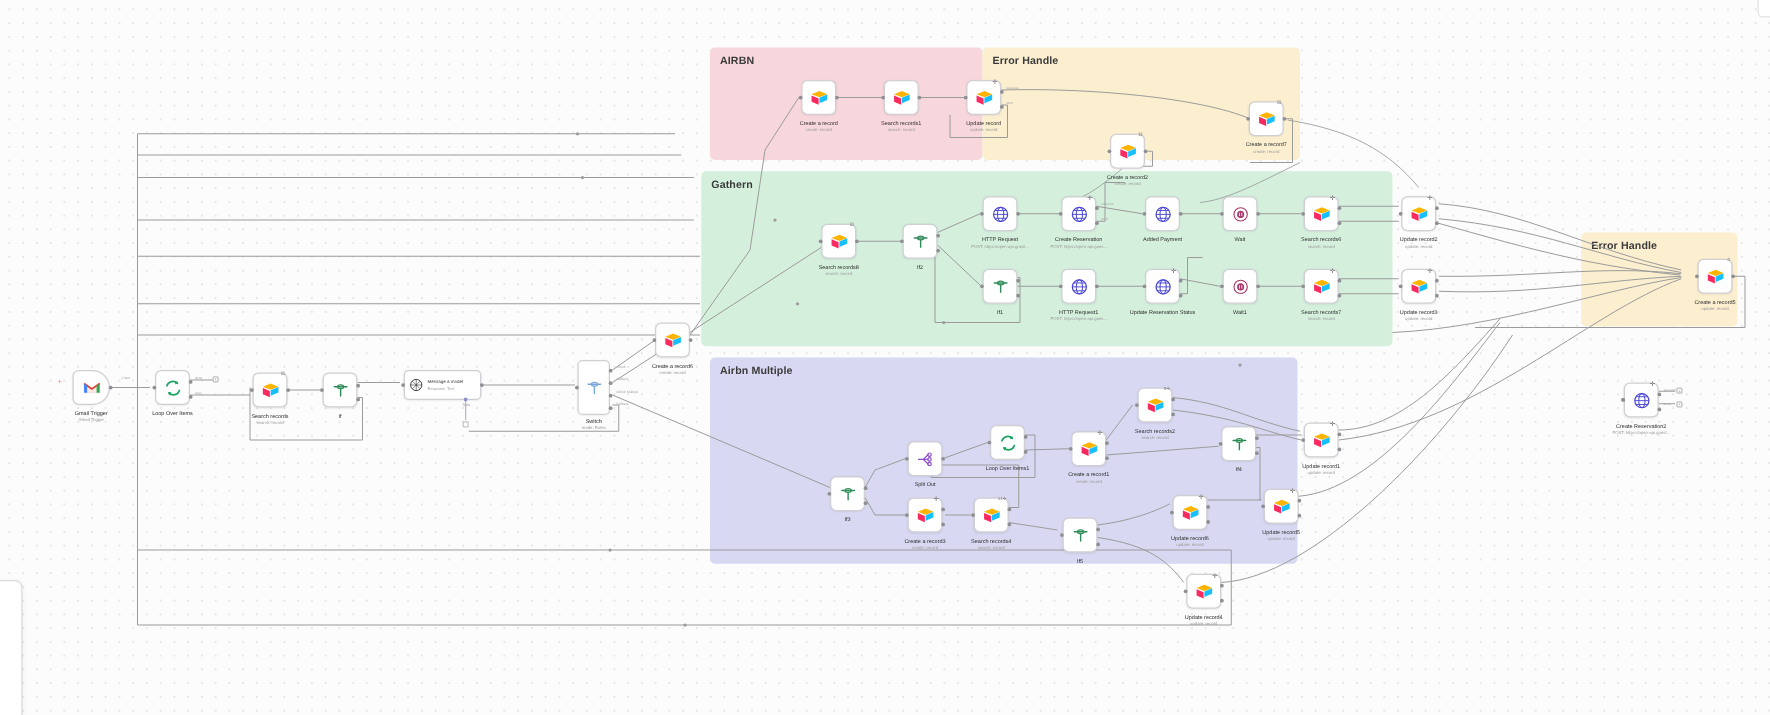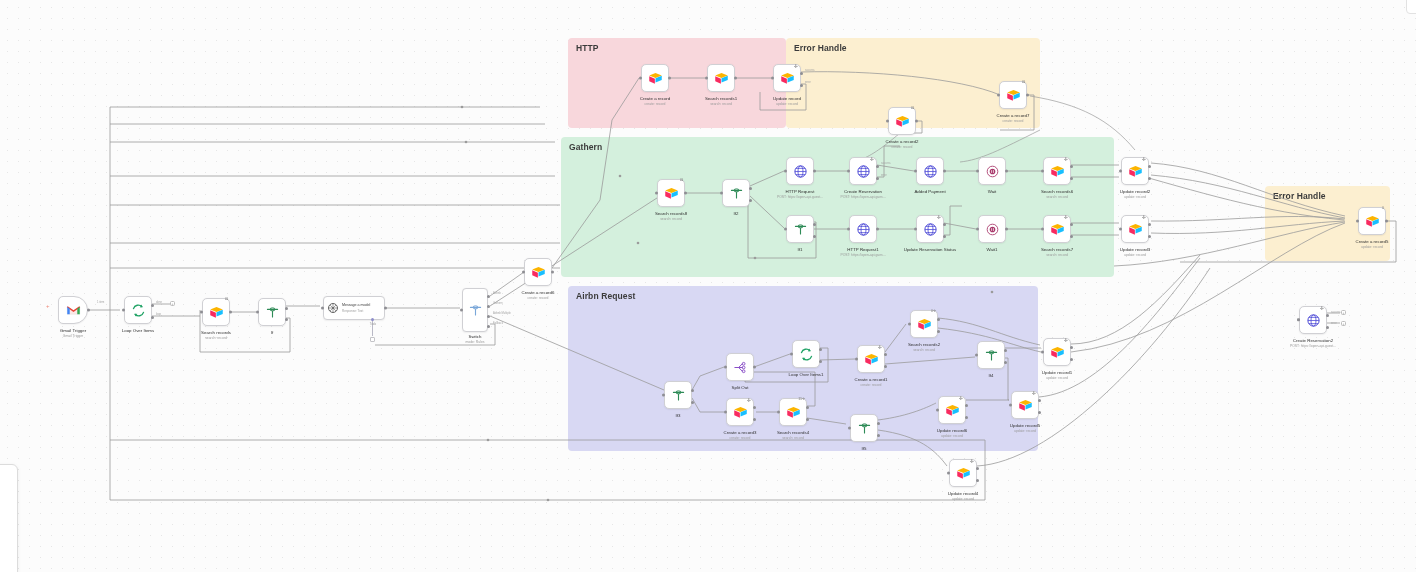--- a/index.html
+++ b/index.html
@@ -132,30 +132,30 @@
     border-radius:50%; }
   .sub-cap { position:absolute; font-size:2.8px; color:#9a9a9a;
     transform:translateX(-50%); white-space:nowrap; }
 </style>
 </head>
 <body>
 
 <div id="canvas">
 
   <div class="group" style="left:568px;top:38px;width:218px;height:90px;background:#f8d7dc;">
-    <span class="g-label">HTTP</span>
+    <span class="g-label">AIRBN</span>
   </div>
   <div class="group" style="left:786px;top:38px;width:254px;height:90px;background:#fcefd0;">
     <span class="g-label">Error Handle</span>
   </div>
   <div class="group" style="left:561px;top:137px;width:553px;height:140px;background:#d4f0dd;">
     <span class="g-label">Gathern</span>
   </div>
   <div class="group" style="left:568px;top:286px;width:470px;height:165px;background:#d8d8f3;">
-    <span class="g-label">Airbn Request</span>
+    <span class="g-label">Airbn Multiple</span>
   </div>
   <div class="group" style="left:1265px;top:186px;width:125px;height:75px;background:#fcefd0;">
     <span class="g-label">Error Handle</span>
   </div>
 
   <svg id="wires" viewBox="0 0 1416 572">
 
     <path d="M88,310 L120,310"></path>
     <path d="M110,107 L110,500"></path>
     <path d="M110,107 L540,107"></path>

